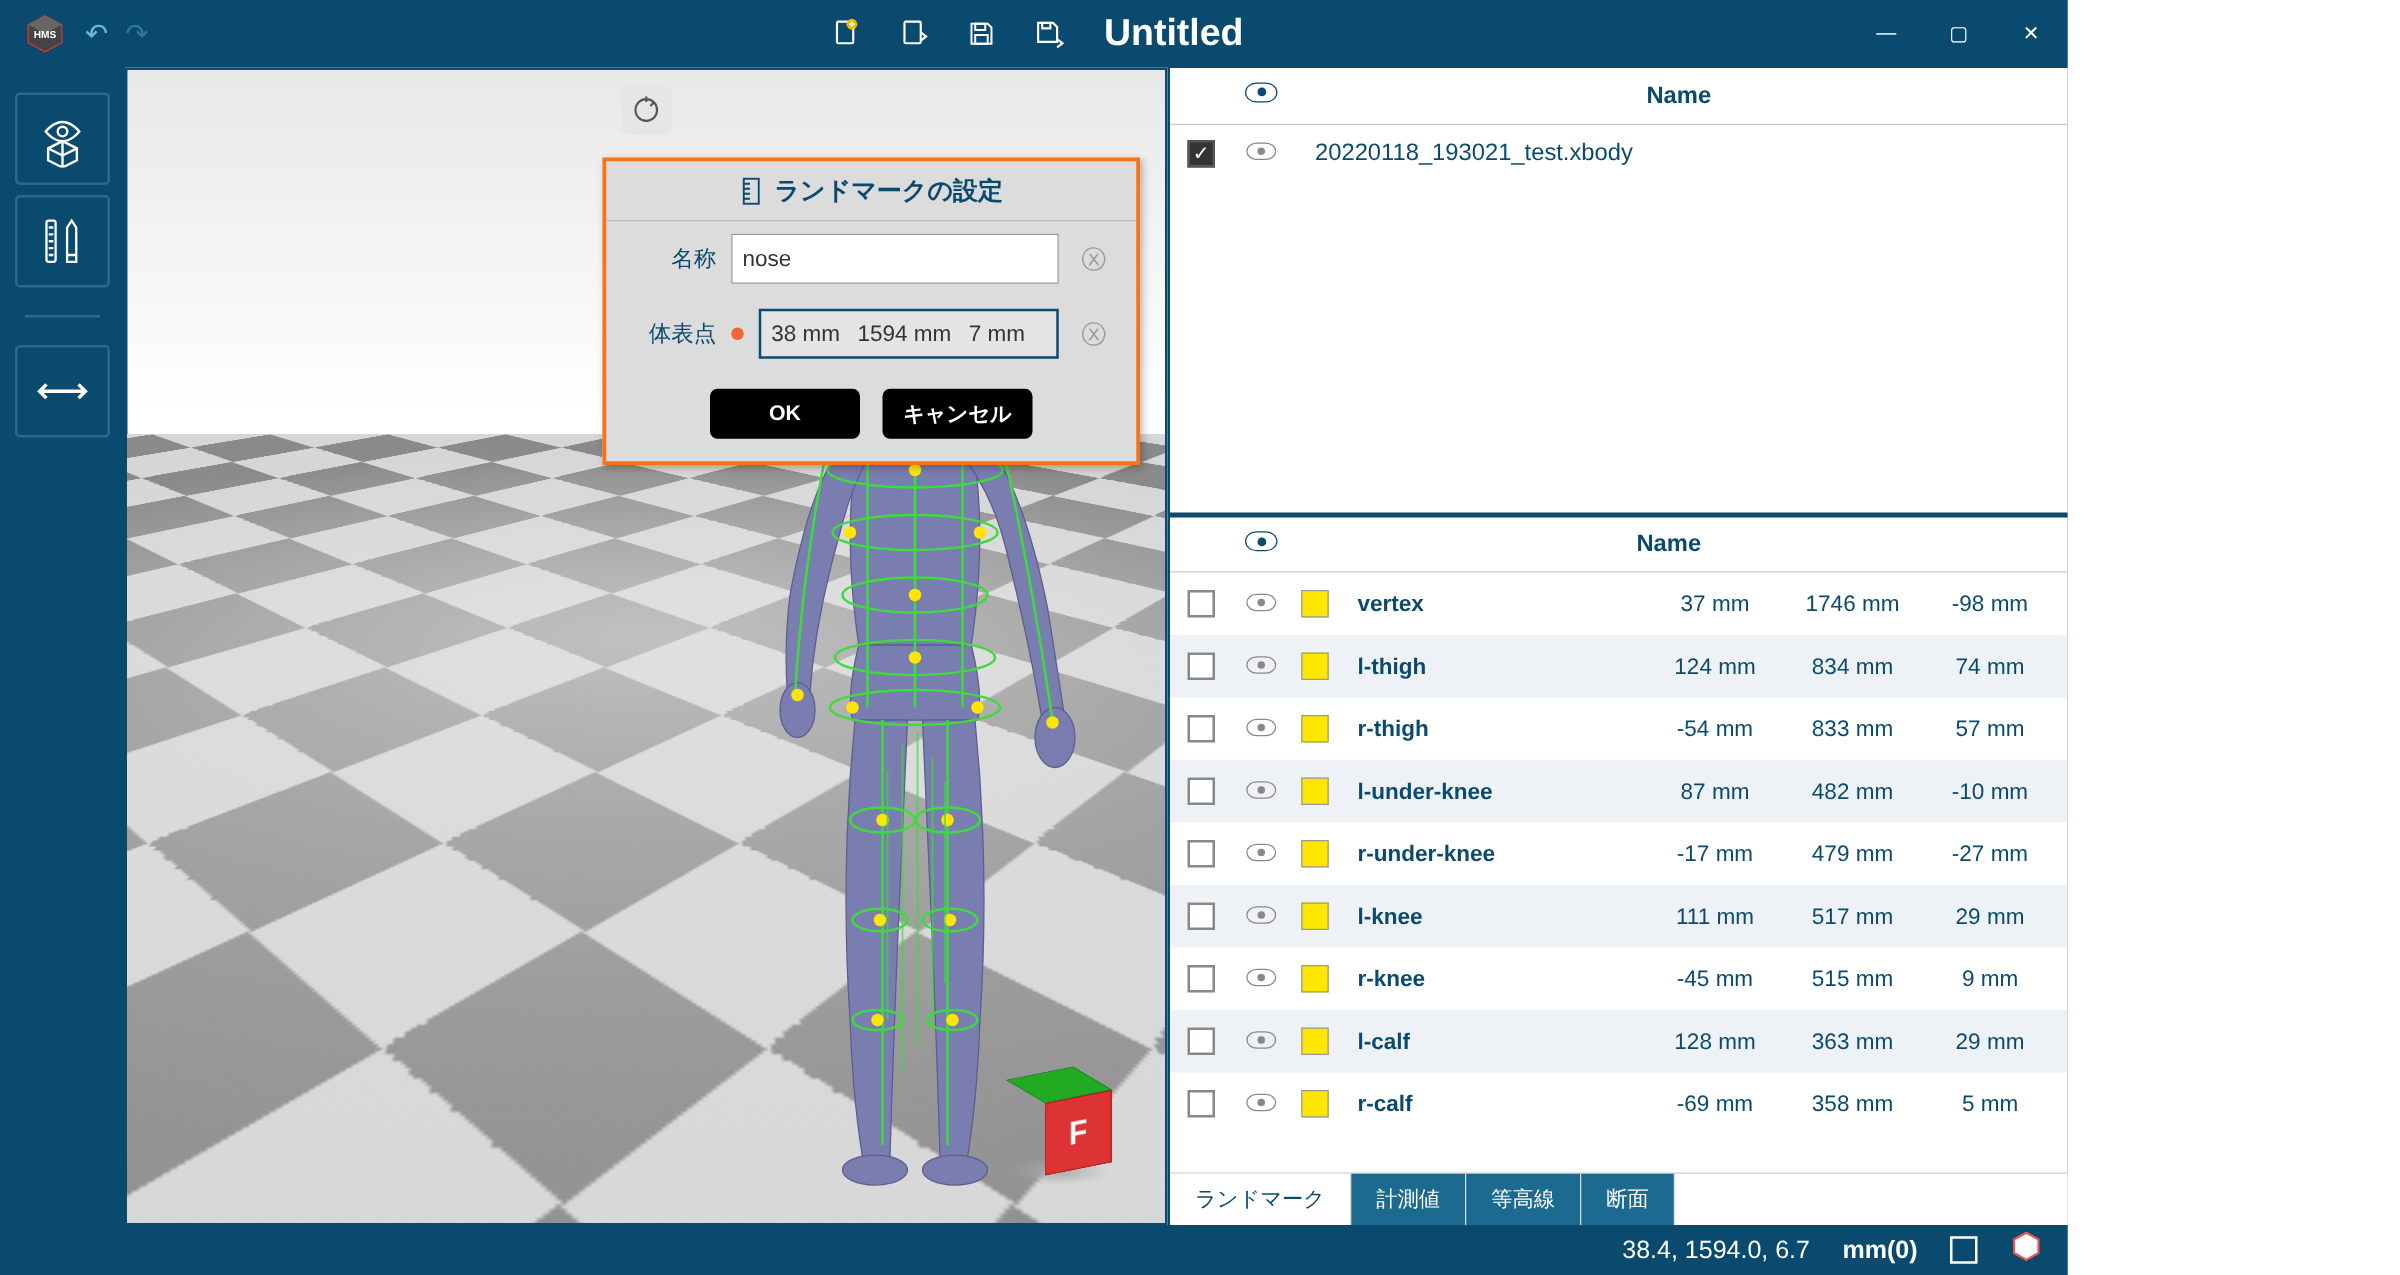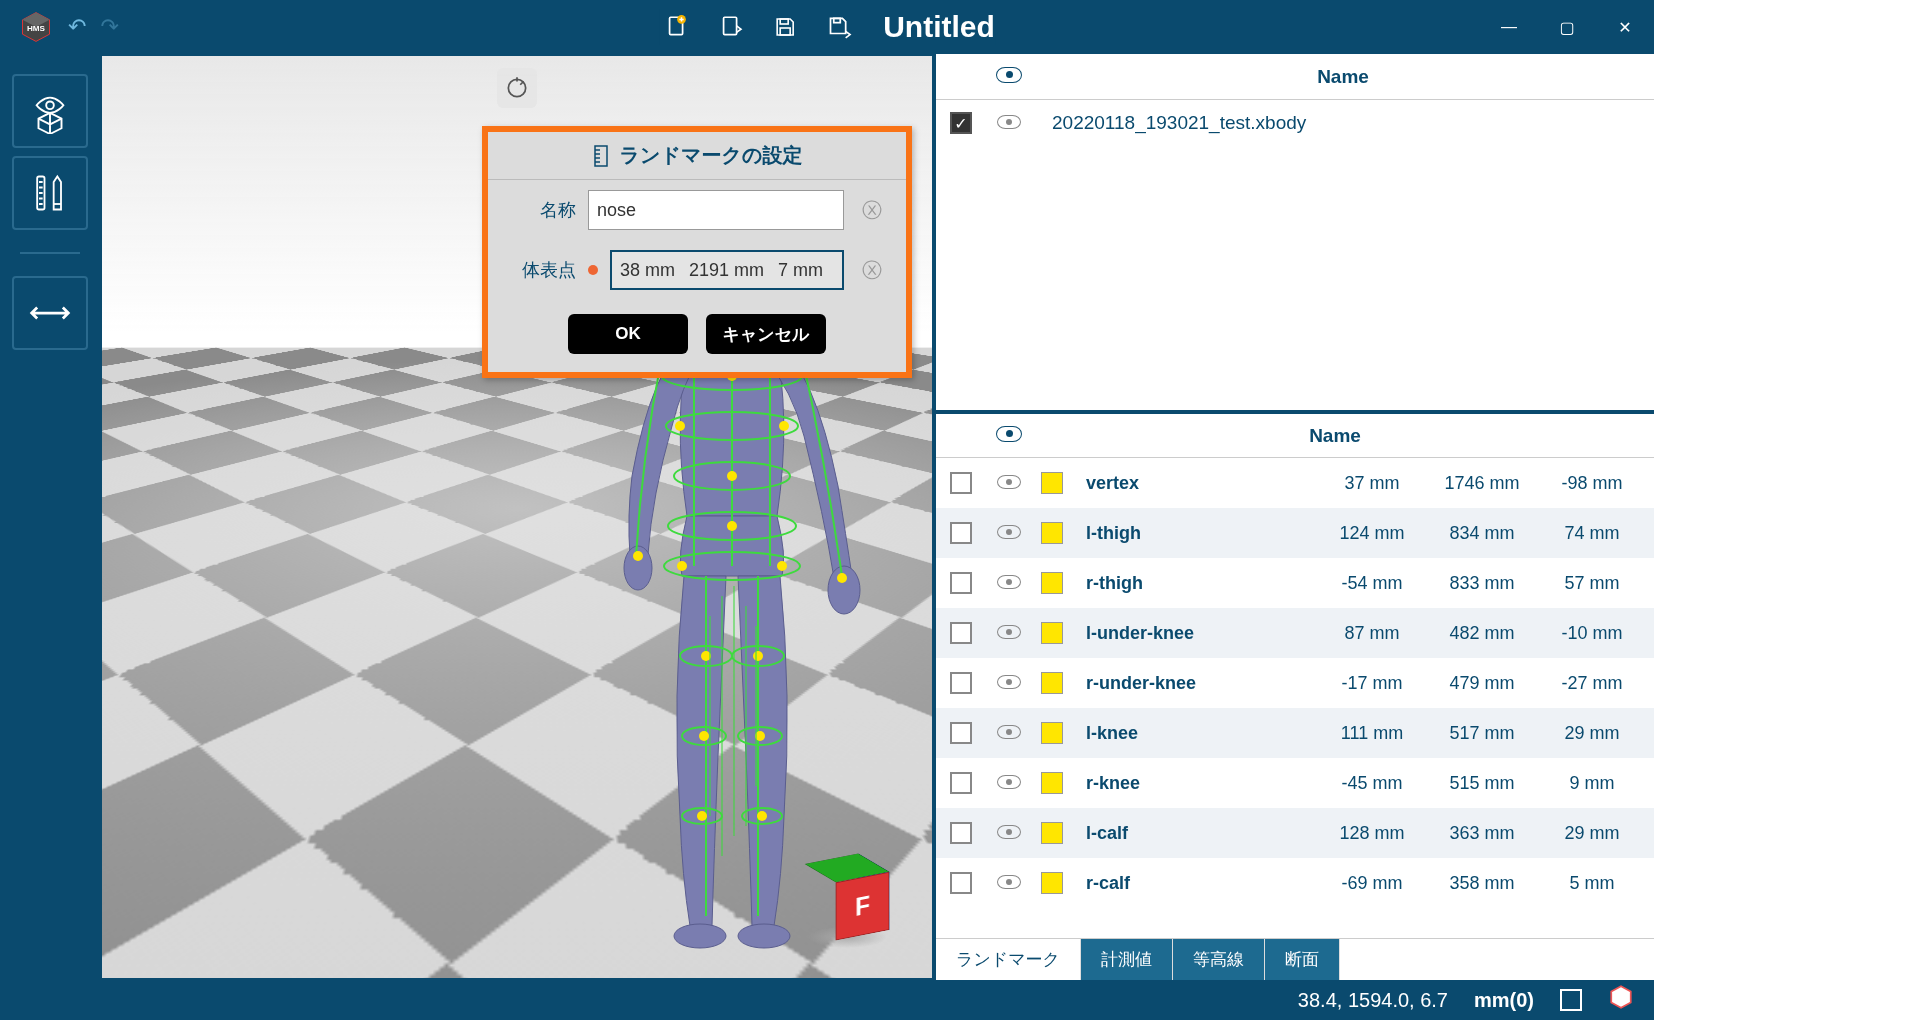--- a/index.html
+++ b/index.html
@@ -36,21 +36,21 @@
   transform:perspective(900px) rotateX(62deg) scale(2.6) translateY(80px);
   transform-origin:50% 60%;
   filter:blur(0.3px);
 }
 .floor::after { content:""; position:absolute; inset:0; background:radial-gradient(ellipse 70% 50% at 50% 40%, rgba(230,230,230,0.6), rgba(120,120,120,0) 70%); }
 .sky { position:absolute; inset:0; background:linear-gradient(#e8e8e8 0%, rgba(232,232,232,0) 30%); }
 .mannequin { position:absolute; left:420px; top:80px; width:420px; height:820px; }
 .mannequin svg { width:100%; height:100%; }
 
 
-#panel { position:absolute; top:70px; right:20px; width:430px; background:#dcdcdc; border:6px solid #f97316; box-shadow:2px 2px 6px rgba(0,0,0,0.25); }
+#panel { position:absolute; top:70px; right:20px; width:430px; background:#dcdcdc; border:3px solid #f97316; box-shadow:2px 2px 6px rgba(0,0,0,0.25); }
 #panel .phead { display:flex; align-items:center; justify-content:center; gap:10px; padding:10px; color:#0a4a6e; font-size:20px; font-weight:600; border-bottom:1px solid #bbb; }
 #panel .row { display:flex; align-items:center; gap:12px; padding:10px 18px; }
 #panel .lbl { width:70px; text-align:right; color:#0a4a6e; font-size:18px; }
 #panel input[type=text] { flex:1; height:40px; font-size:18px; padding:2px 8px; border:1px solid #999; background:#fff; color:#333; }
 #panel .coord { flex:1; height:40px; border:2px solid #0a4a6e; background:#e4e4e4; display:flex; align-items:center; padding:0 8px; gap:14px; color:#333; font-size:18px; }
 #panel .dot { width:10px; height:10px; border-radius:50%; background:#e63; }
 #panel .clearx { color:#999; font-size:20px; cursor:pointer; padding:0 6px; }
 #panel .btns { display:flex; gap:18px; justify-content:center; padding:14px 0 18px; }
 #panel .btn { width:120px; height:40px; background:#000; color:#fff; border:none; border-radius:6px; font-size:17px; font-weight:600; cursor:pointer; }
 
@@ -286,21 +286,21 @@
         <div class="row">
           <div class="lbl">名称</div>
           <input type="text" value="nose" style="">
           <span class="clearx">ⓧ</span>
         </div>
         <div class="row">
           <div class="lbl">体表点</div>
           <span class="dot"></span>
           <div class="coord">
             <span>38 mm</span>
-            <span>2191 mm</span>
+            <span>1594 mm</span>
             <span>7 mm</span>
           </div>
           <span class="clearx">ⓧ</span>
         </div>
         <div class="btns">
           <button class="btn">OK</button>
           <button class="btn">キャンセル</button>
         </div>
       </div>
     </div>

